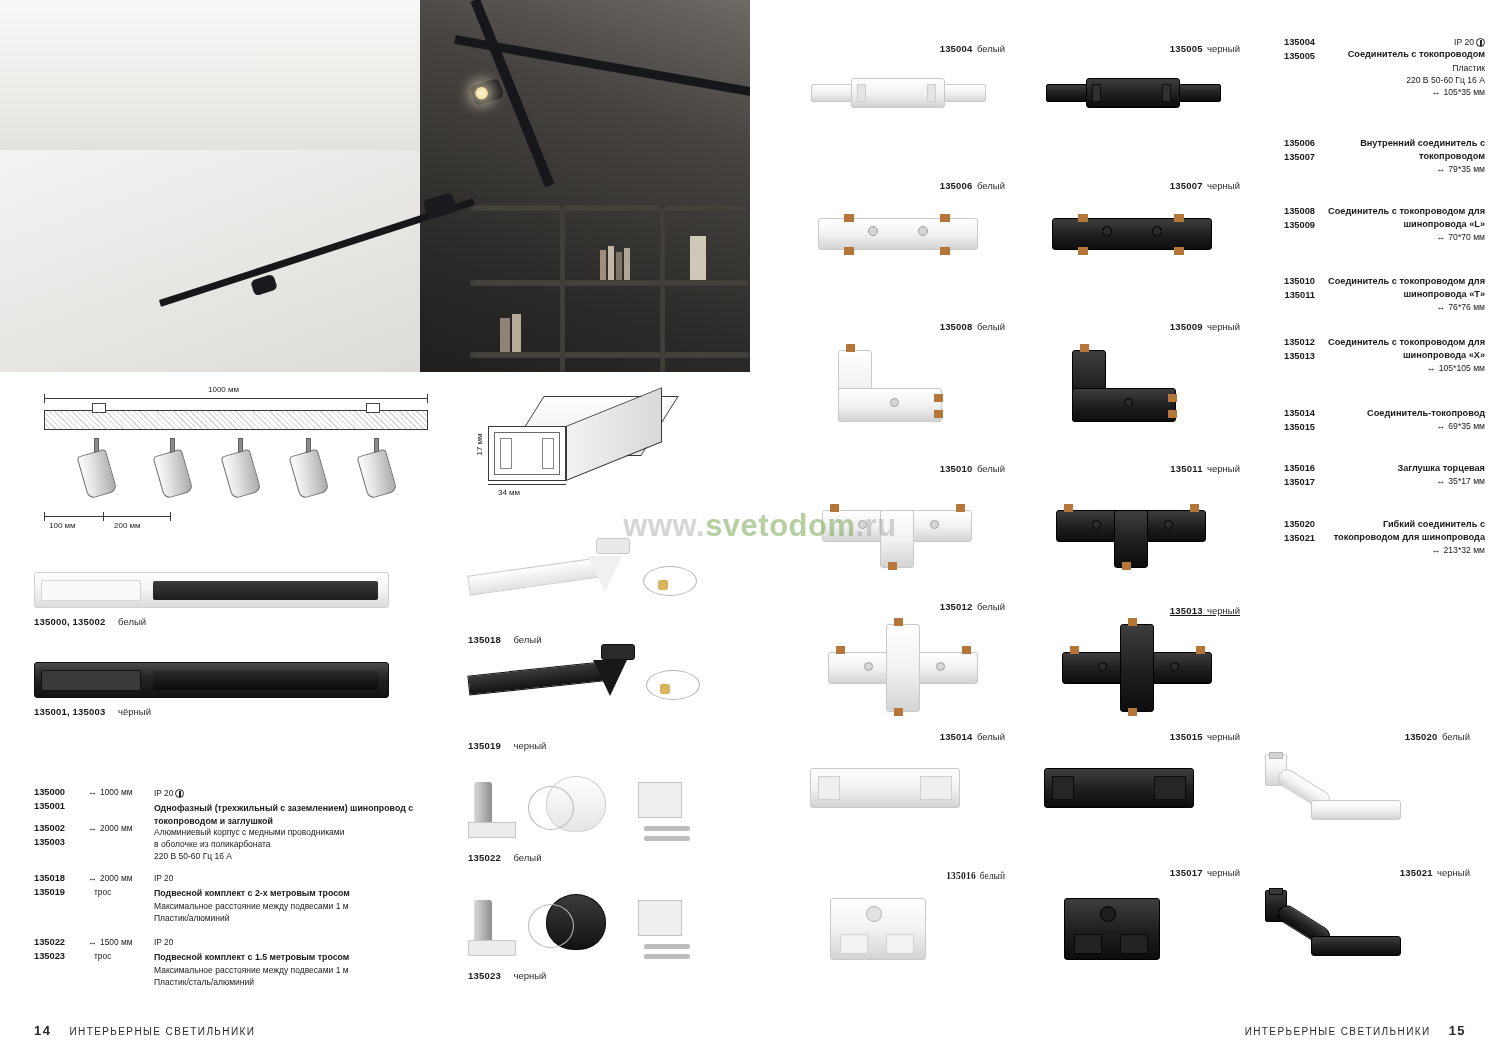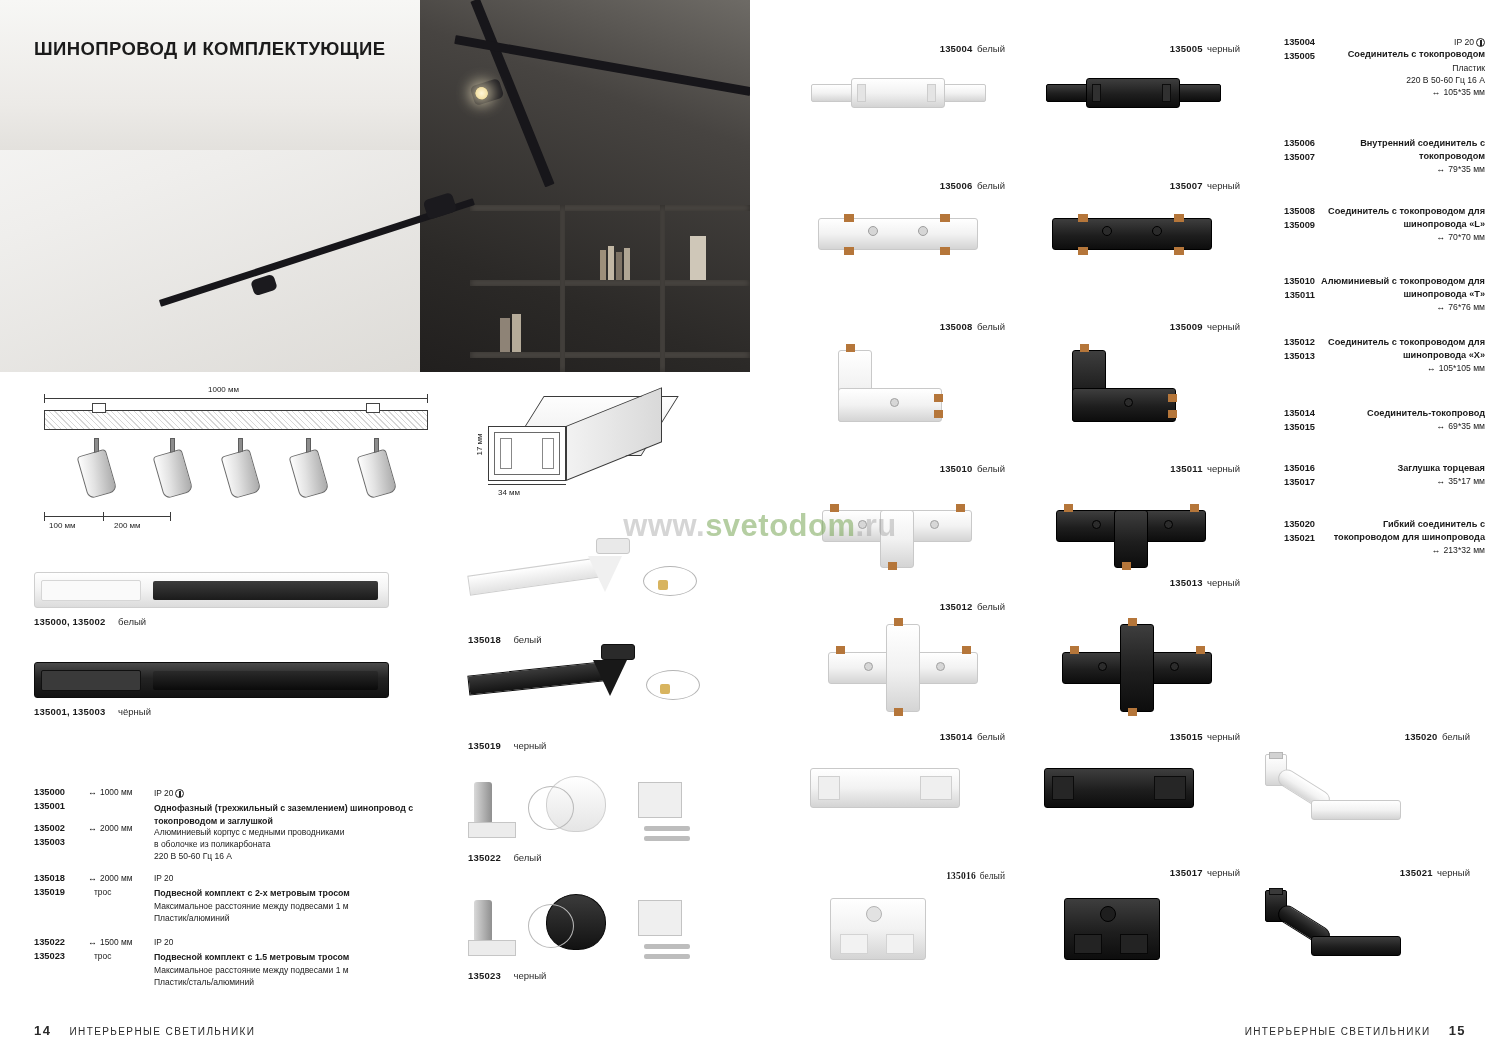--- a/index.html
+++ b/index.html
@@ -168,21 +168,20 @@
 
       <div class="track-line" style="left:160px;top:300px;width:330px;height:7px;transform:rotate(-18deg);transform-origin:left center;"></div>
       <div class="track-line" style="left:470px;top:0px;width:10px;height:200px;transform:rotate(-22deg);transform-origin:top center;"></div>
       <div class="track-line" style="left:455px;top:35px;width:300px;height:9px;transform:rotate(10deg);transform-origin:left center;"></div>
 
       <div class="spot glow" style="left:472px;top:82px;transform:rotate(-18deg);"></div>
       <div class="spot" style="left:425px;top:196px;transform:rotate(-18deg);"></div>
       <div class="spot" style="left:252px;top:277px;transform:rotate(-18deg);width:24px;height:16px;"></div>
 
       <div class="hero-title">
-        <div>ШИНОПРОВОД И КОМПЛЕКТУЮЩИЕ</div>
       </div>
     </div>
 
     <div class="diagram">
       <div class="dim-line" style="left:18px;top:10px;width:384px;height:1px;"></div>
       <div class="dim-line" style="left:18px;top:6px;width:1px;height:9px;"></div>
       <div class="dim-line" style="left:401px;top:6px;width:1px;height:9px;"></div>
       <div class="dim-txt" style="left:182px;top:-3px;">1000 мм</div>
 
       <div class="ceiling-bar"></div>
@@ -454,21 +453,21 @@
       <div class="cu" style="position:absolute;left:134px;top:22px;width:9px;height:8px;"></div>
       <div class="cu" style="position:absolute;left:66px;top:80px;width:9px;height:8px;"></div>
       <div style="position:absolute;left:36px;top:38px;width:9px;height:9px;border-radius:50%;background:#2c2c2c;border:1px solid #000;"></div>
       <div style="position:absolute;left:108px;top:38px;width:9px;height:9px;border-radius:50%;background:#2c2c2c;border:1px solid #000;"></div>
     </div>
 
     <div class="col-a" style="top:596px;">
       <span class="code">135012</span>
       <span class="clr">белый</span>
     </div>
-    <div class="col-b" style="top:572px;">
+    <div class="col-b" style="top:600px;text-decoration:underline;">
       <span class="code">135013</span>
       <span class="clr">черный</span>
     </div>
     <div style="position:absolute;left:78px;top:620px;width:160px;height:96px;">
       <div class="w-body" style="position:absolute;left:0;top:32px;width:150px;height:32px;border-radius:3px;"></div>
       <div class="w-body" style="position:absolute;left:58px;top:4px;width:34px;height:88px;border-radius:3px;"></div>
       <div class="cu" style="position:absolute;left:8px;top:26px;width:9px;height:8px;"></div>
       <div class="cu" style="position:absolute;left:134px;top:26px;width:9px;height:8px;"></div>
       <div class="cu" style="position:absolute;left:66px;top:-2px;width:9px;height:8px;"></div>
       <div class="cu" style="position:absolute;left:66px;top:88px;width:9px;height:8px;"></div>
@@ -579,21 +578,21 @@
         <span class="ttl">Соединитель с токопроводом для шинопровода  «L»</span><br>
         <span class="sub arrow-lr">70*70 мм</span>
       </span>
     </div>
 
     <div class="spec-right" style="top:275px;">
       <span class="codes">
         <span>135010</span><br>
         <span>135011</span>
       </span><span class="body">
-        <span class="ttl">Алюминиевый с токопроводом для шинопровода «T»</span><br>
+        <span class="ttl">Соединитель с токопроводом для шинопровода «T»</span><br>
         <span class="sub arrow-lr">76*76 мм</span>
       </span>
     </div>
 
     <div class="spec-right" style="top:336px;">
       <span class="codes">
         <span>135012</span><br>
         <span>135013</span>
       </span><span class="body">
         <span class="ttl">Соединитель с токопроводом для шинопровода  «X»</span><br>

